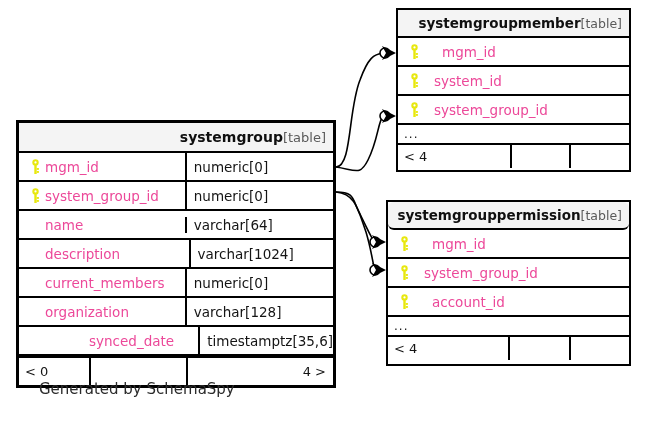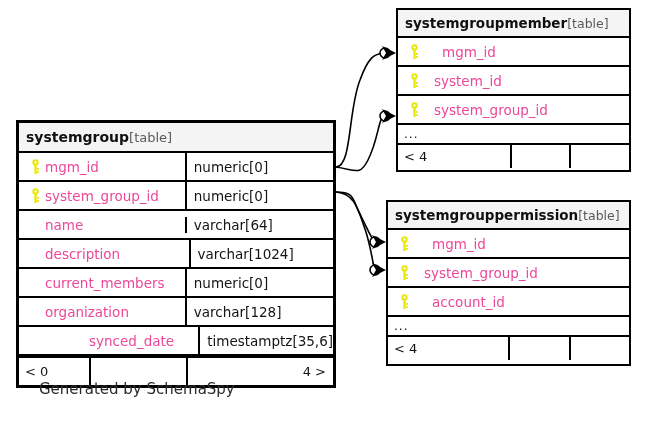--- a/index.html
+++ b/index.html
@@ -36,21 +36,21 @@
     border: 2px solid #000000;
     box-sizing: border-box;
   }
   .table-box.thick { border-width: 3px; }
 
   .tbl-header {
     background: #f4f4f4;
     border-bottom: 2px solid #000000;
     display: flex;
     align-items: center;
-    justify-content: flex-start;
+    justify-content: flex-end;
     padding: 0 7px;
     box-sizing: border-box;
   }
   .tbl-title {
     font-weight: bold;
     color: #101010;
     white-space: nowrap;
   }
   .tbl-tag {
     color: #5a5a5a;
@@ -302,21 +302,21 @@
 
     <div class="footer-row" style="height:23px;">
       <div class="footer-cell fc-left" style="width:112px; font-size:13px;">&lt; 4</div>
       <div class="footer-cell" style="width:59px;"></div>
       <div class="footer-cell fc-right" style="width:60px; font-size:13px;"></div>
     </div>
   </div>
 
   <div class="table-box" style="left:386px; top:200px; width:245px; height:166px;">
 
-    <div class="tbl-header" style="height:28px;">
+    <div class="tbl-header" style="height:28px;border-radius:6px;">
       <span class="tbl-title" style="font-size:13.5px;">systemgrouppermission</span>
       <span class="tbl-tag" style="font-size:12.5px;">[table]</span>
     </div>
 
     <div class="row" style="height:29px;">
       <div class="cell-name" style="width:100%; font-size:13.5px;">
         <span class="keyslot">
           <svg width="9" height="16" viewBox="0 0 9 16">
               <circle cx="4.5" cy="3.4" r="3.2" fill="#e8e80f"></circle>
               <circle cx="4.5" cy="3.4" r="1.1" fill="#ffffff"></circle>

